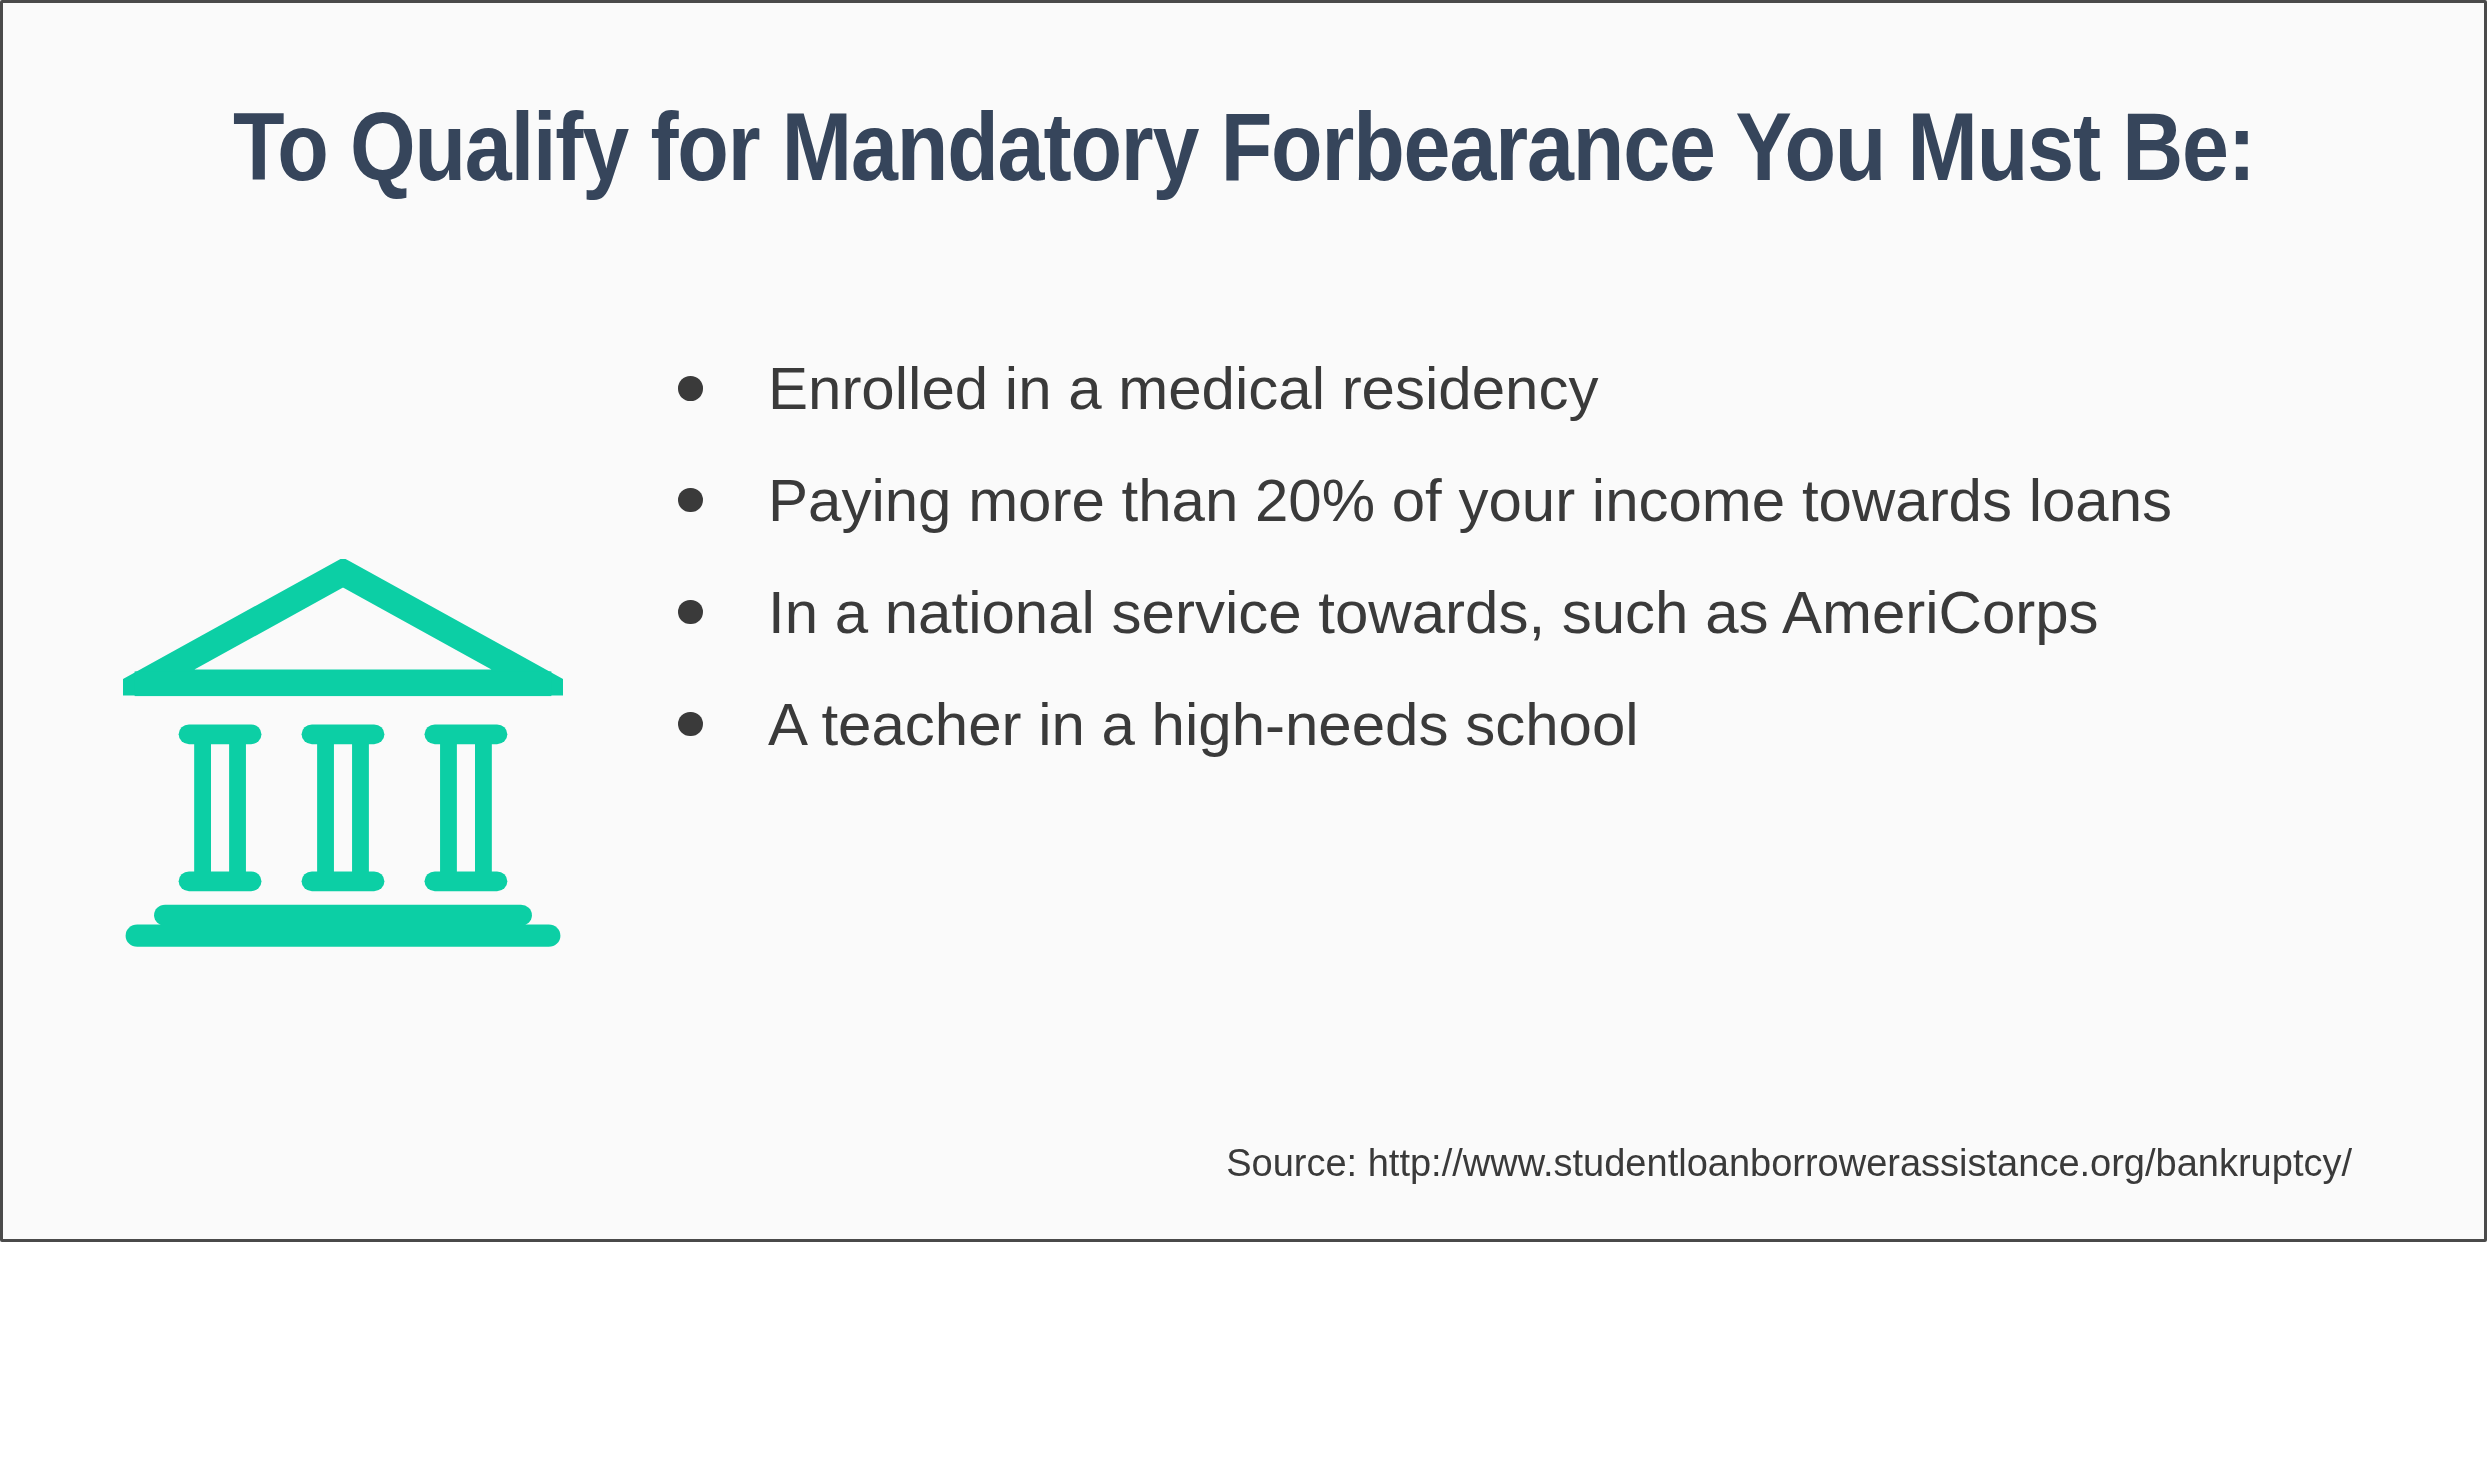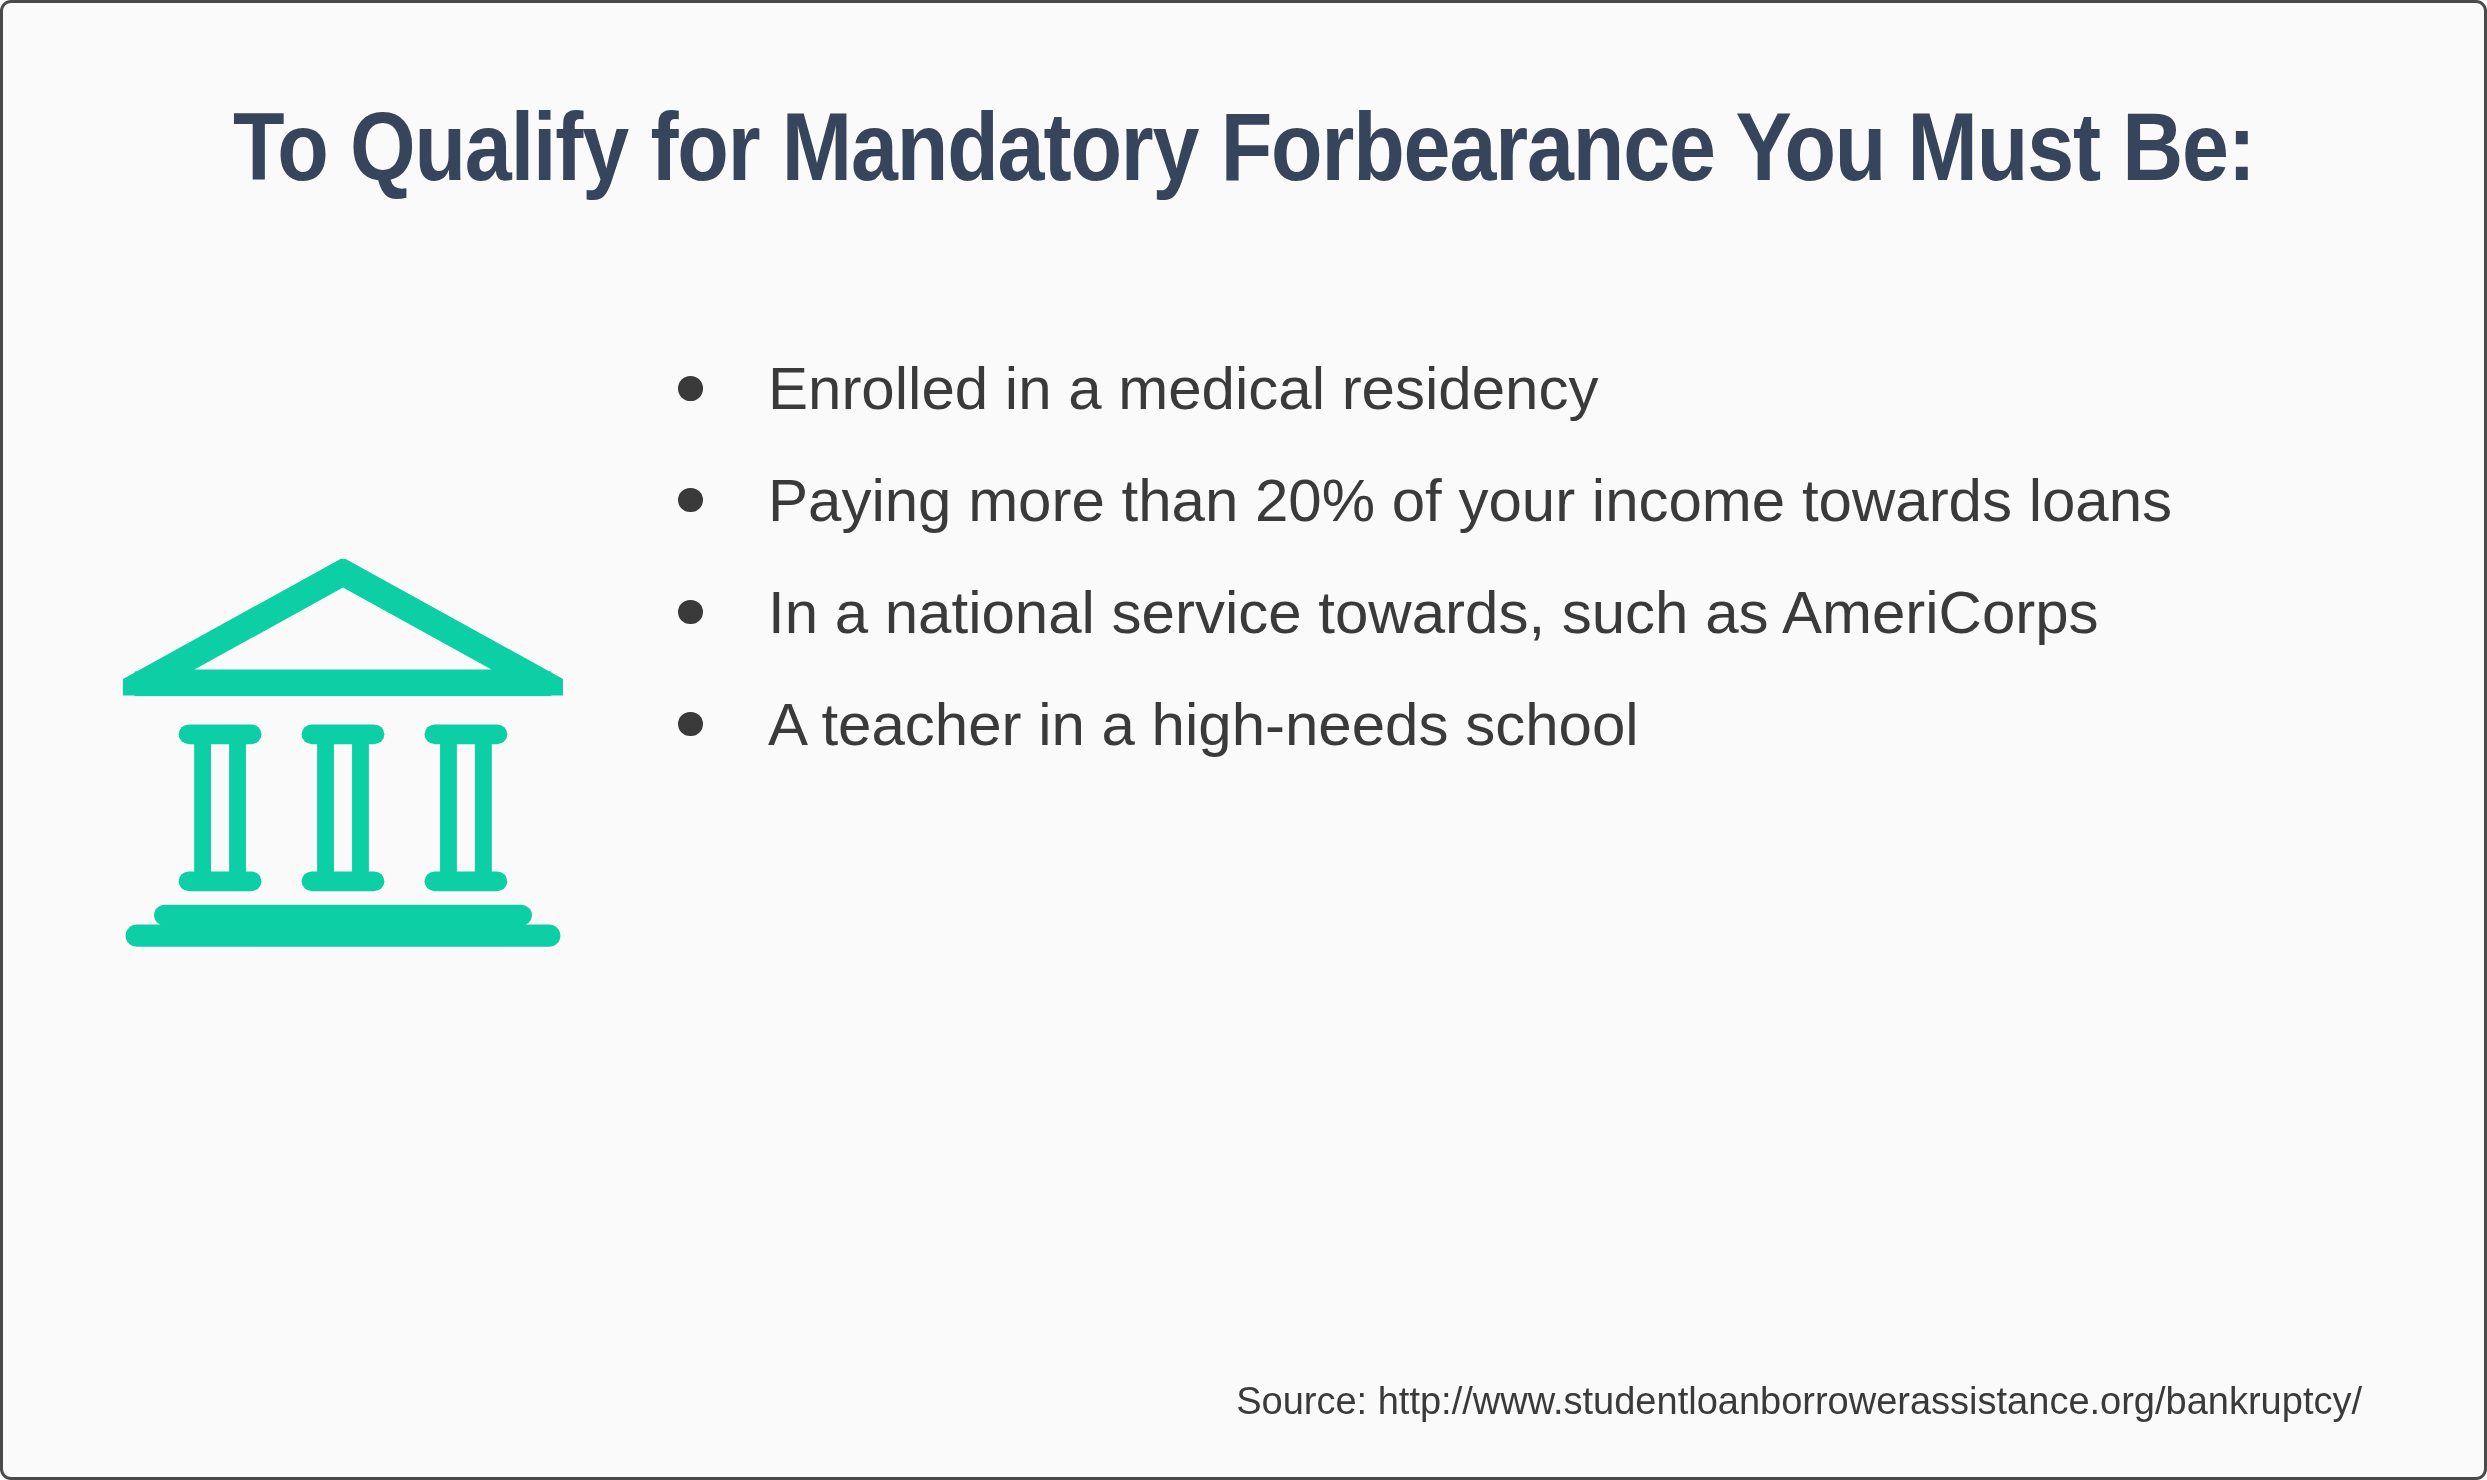--- a/index.html
+++ b/index.html
@@ -5,24 +5,24 @@
   * { margin: 0; padding: 0; box-sizing: border-box; }
   html, body {
     width: 2487px; height: 1480px;
     font-family: "Liberation Sans", "DejaVu Sans", sans-serif;
     background: #ffffff;
     overflow: hidden;
   }
   .card {
     position: absolute;
     left: 0; top: 0;
-    width: 2487px; height: 1480px;
+    width: 2487px; height: 1242px;
     background: var(--card-bg, #fafafa);
     border: 3.9px solid var(--border-color, #4a4a4a);
-    border-radius: 11px;
+    border-radius: 2px;
   }
   .title-wrap {
     position: absolute;
     top: 91px; left: 0;
     width: 100%;
     text-align: center;
     white-space: nowrap;
   }
   .title {
     display: inline-block;
@@ -65,21 +65,21 @@
     position: absolute;
     left: 21px;
     top: 41px;
     width: 24.6px;
     height: 24.6px;
     border-radius: 50%;
     background: var(--body-color, #3a3a3a);
   }
   .source {
     position: absolute;
-    right: 122px;
+    right: 132px;
     bottom: 54px;
     font-size: 38px;
     color: var(--body-color, #3a3a3a);
   }
 </style>
 </head>
 <body>
 
 <div class="card">
 

